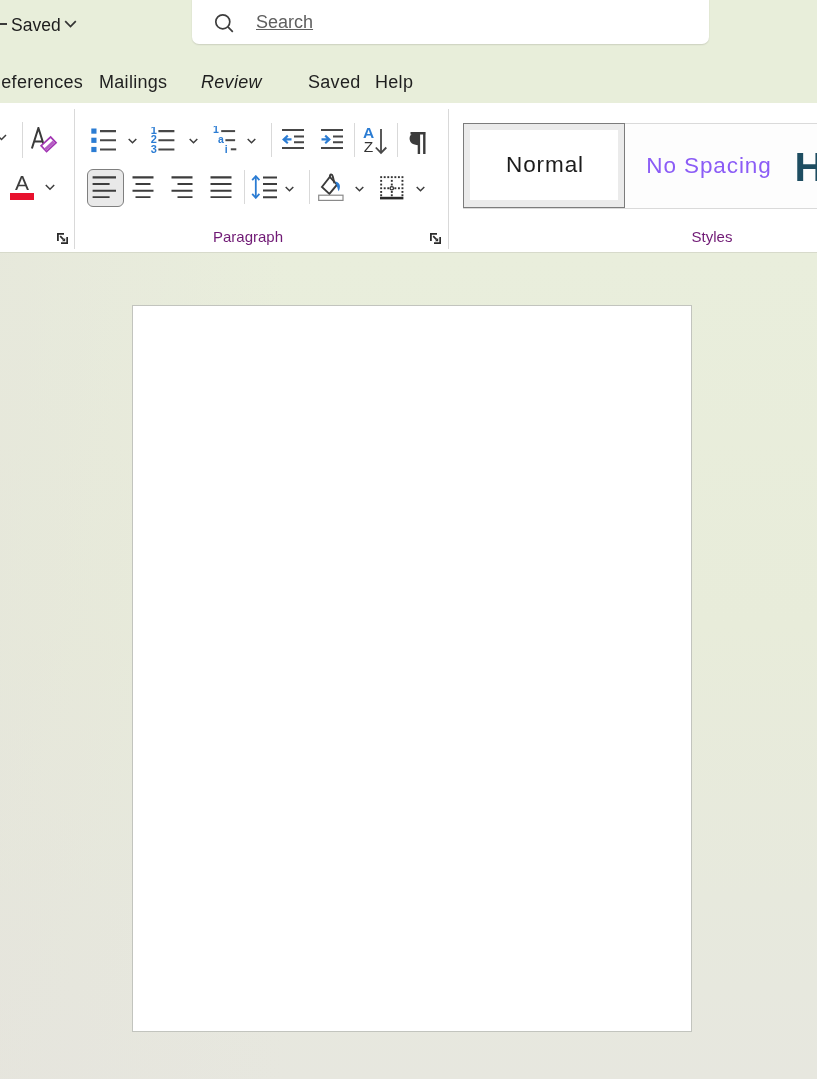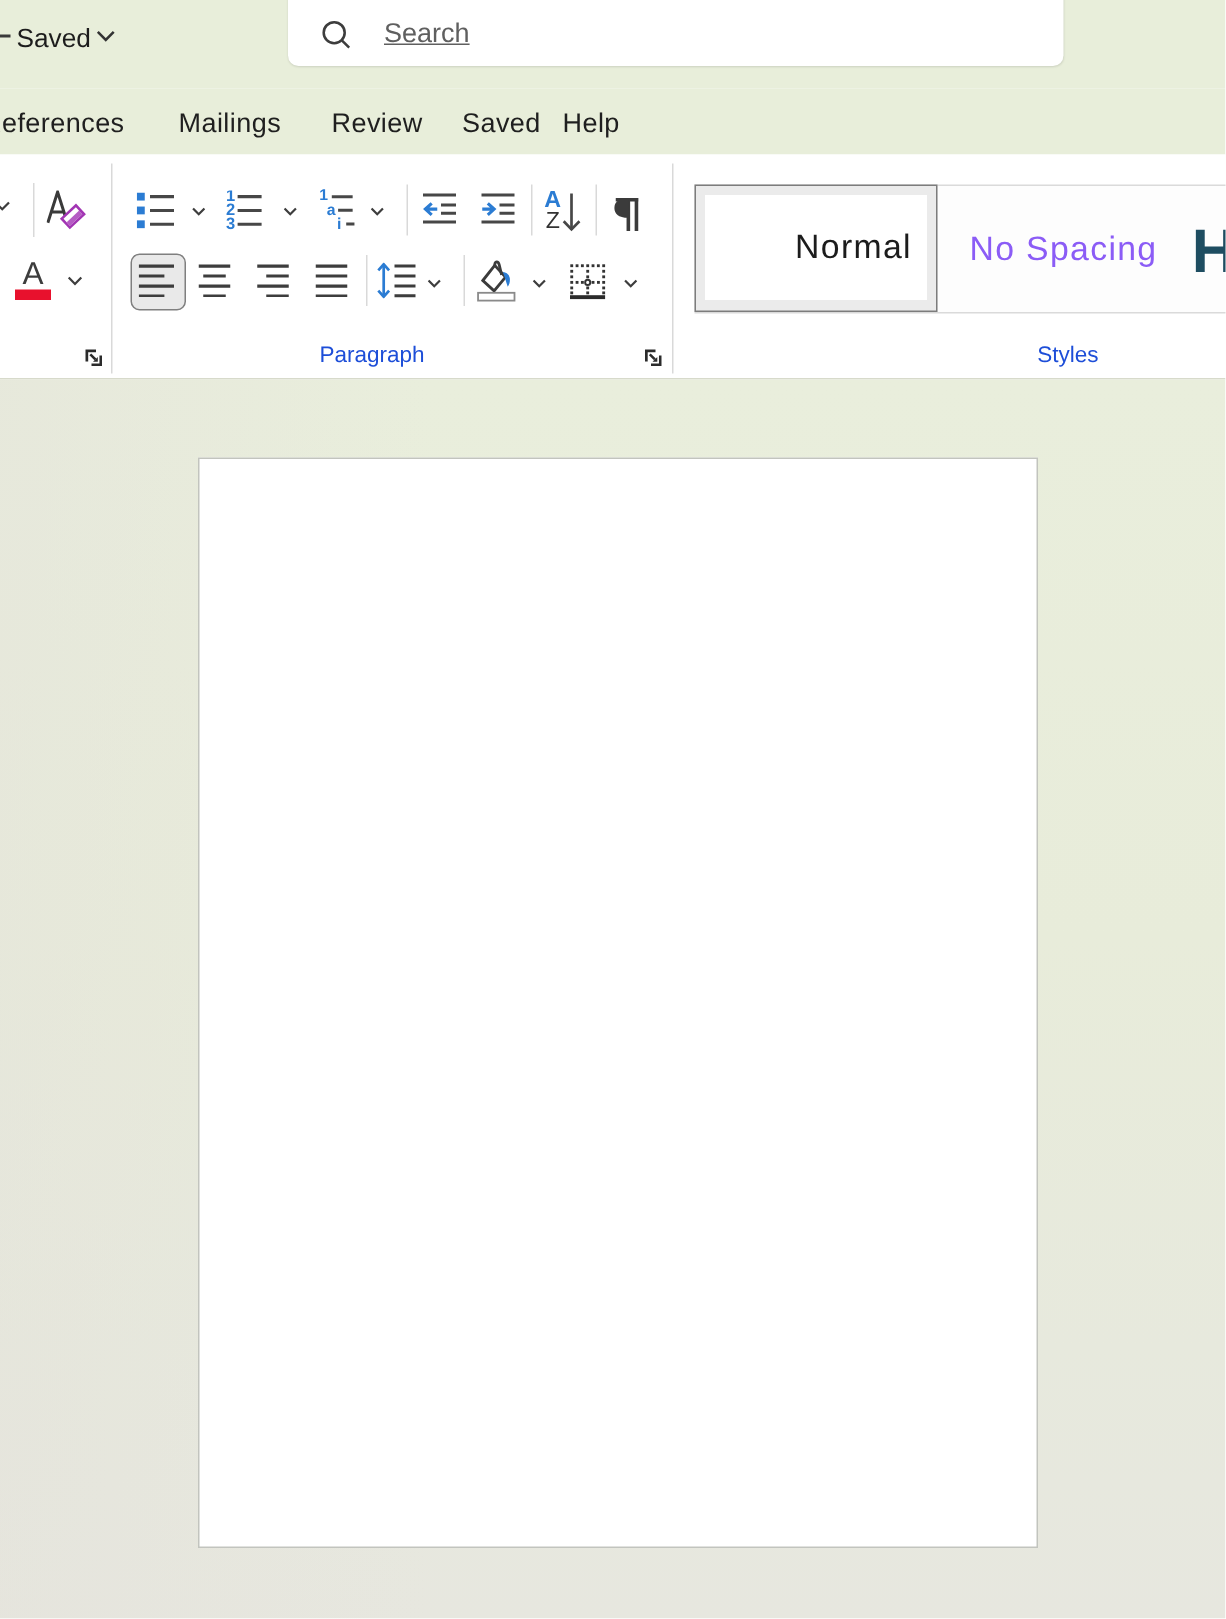--- a/index.html
+++ b/index.html
@@ -11,43 +11,43 @@
   #ribbon{left:0;top:103px;width:817px;height:149px;background:#ffffff;
           border-bottom:1px solid #d7dacb;}
   #docarea{left:0;top:253px;width:817px;height:826px;
            background:linear-gradient(90deg, rgba(228,226,219,0.45) 0%, rgba(228,226,219,0) 35%),
                       linear-gradient(180deg,#e9eedc 0%,#e8ecda 45%,#e7e9dd 78%,#e7e7df 100%);}
   #page{left:131.5px;top:52px;width:558.5px;height:724.5px;background:#ffffff;
         border:1px solid #c2c4be;}
   .tab{position:absolute;top:10px;height:26px;line-height:26px;font-size:18px;
        letter-spacing:0.3px;color:#1f1f1f;}
   .sep{position:absolute;width:1px;background:#d9d9d9;}
-  .glabel{position:absolute;font-size:15px;color:#1d4ed8;
+  .glabel{position:absolute;font-size:15px;color:#701a75;
           text-align:center;}
 </style>
 </head>
 <body>
 <div id="topbar" class="abs">
   <div class="abs" style="left:0;top:23px;width:7px;height:2.4px;background:#3a3a3a;"></div>
   <div class="abs" style="left:11px;top:15px;font-size:17.5px;color:#1c1c1c;text-align:right;">Saved</div>
   <svg class="abs" style="left:64px;top:20px;" width="13" height="9" viewBox="0 0 13 9">
     <path d="M1.2 1.2 L6.5 6.6 L11.8 1.2" fill="none" stroke="#333" stroke-width="1.7"></path>
   </svg>
   <div class="abs" style="left:192px;top:-8px;width:517px;height:52px;background:#fff;border-radius:7px;box-shadow:0 0.5px 1.5px rgba(0,0,0,0.12);"></div>
   <svg class="abs" style="left:214px;top:13px;" width="21" height="21" viewBox="0 0 21 21">
     <circle cx="8.8" cy="8.8" r="7" fill="none" stroke="#3d3d3d" stroke-width="1.7"></circle>
     <path d="M13.9 13.9 L18.8 18.8" stroke="#3d3d3d" stroke-width="1.7"></path>
   </svg>
   <div class="abs" style="left:256px;top:12px;font-size:18px;color:#5f5f5f;text-decoration:underline;">Search</div>
 </div>
 
 <div id="tabrow" class="abs">
   <div class="tab" style="left:-12px;">References</div>
-  <div class="tab" style="left:119px;">Mailings</div>
-  <div class="tab" style="left:221px;">Review</div>
+  <div class="tab" style="left:99px;">Mailings</div>
+  <div class="tab" style="left:201px;font-style:italic;">Review</div>
   <div class="tab" style="left:308px;">Saved</div>
   <div class="tab" style="left:375px;">Help</div>
 </div>
 
 <div id="ribbon" class="abs">
 
   <svg class="abs" style="left:-3px;top:31px;" width="10" height="8" viewBox="0 0 10 8">
     <path d="M0 1 L4.5 5.5 L9 1" fill="none" stroke="#3d3d3d" stroke-width="1.5"></path>
   </svg>
   <div class="sep" style="left:22px;top:19px;height:36px;"></div>
@@ -205,21 +205,21 @@
     <path d="M11.15 5 V11.15 H5" stroke="#2b2b2b" stroke-width="1.7" fill="none"></path>
     <path d="M4.2 4.2 L7.6 7.6" stroke="#2b2b2b" stroke-width="1.7"></path>
     <path d="M9.2 6 V9.2 H6 Z" fill="#2b2b2b"></path>
   </svg>
   <div class="glabel" style="left:198px;top:125px;width:100px;">Paragraph</div>
   <div class="sep" style="left:448px;top:6px;height:140px;"></div>
 
   <div class="abs" style="left:463px;top:20px;width:360px;height:84px;background:#fdfdfd;border:1px solid #dadada;"></div>
   <div class="abs" style="left:463px;top:20px;width:160px;height:83px;background:#ebebeb;border:1px solid #7c7c7c;"></div>
   <div class="abs" style="left:469.5px;top:26.5px;width:148px;height:70px;background:#ffffff;"></div>
-  <div class="abs" style="left:463px;top:20px;width:164px;height:84px;font-size:22.5px;letter-spacing:0.9px;color:#1c1c1c;display:flex;align-items:center;justify-content:center;padding-left:24px;">Normal</div>
+  <div class="abs" style="left:463px;top:20px;width:164px;height:84px;font-size:22.5px;letter-spacing:0.9px;color:#1c1c1c;display:flex;align-items:center;justify-content:center;">Normal</div>
   <div class="abs" style="left:627px;top:20px;width:164px;height:85px;font-size:22.5px;letter-spacing:0.9px;color:#8b5cf6;display:flex;align-items:center;justify-content:center;">No Spacing</div>
   <div class="abs" style="left:794.5px;top:43.5px;font-size:41px;font-weight:bold;color:#1e4d61;line-height:41px;">H</div>
   <div class="glabel" style="left:662px;top:125px;width:100px;">Styles</div>
 </div>
 
 <div id="docarea" class="abs">
   <div id="page" class="abs"></div>
 </div>
 
 </body></html>

